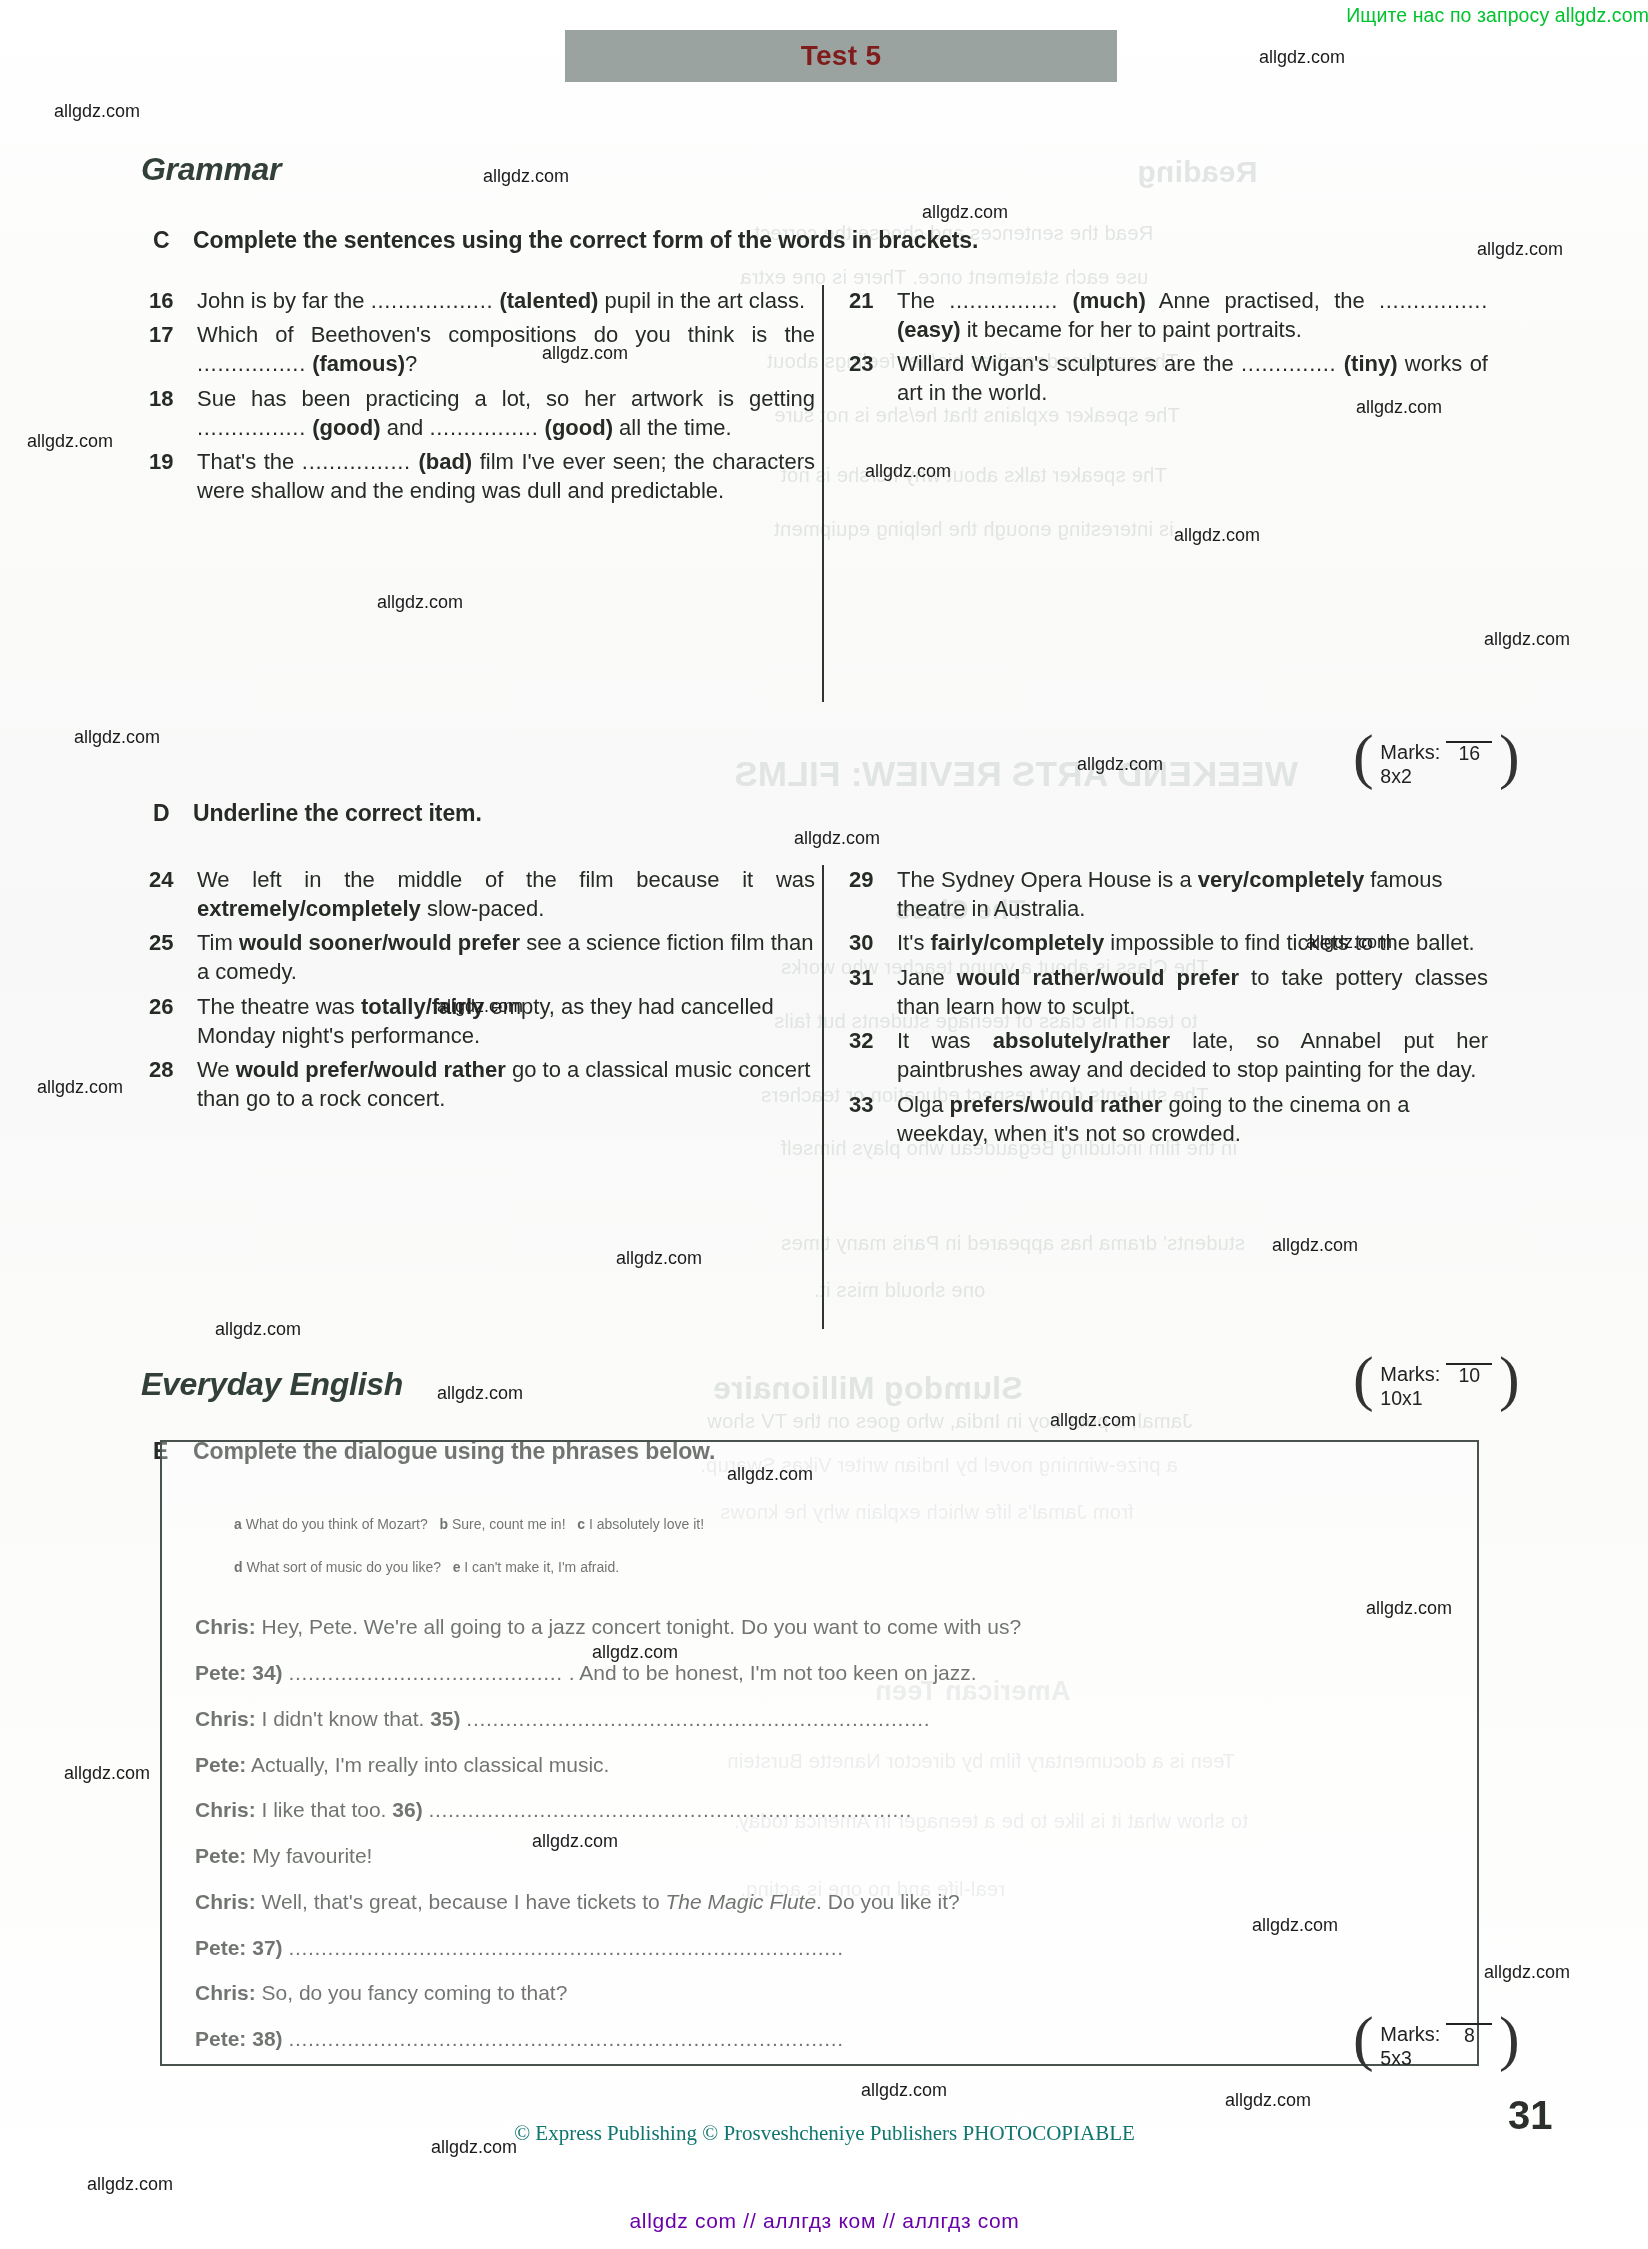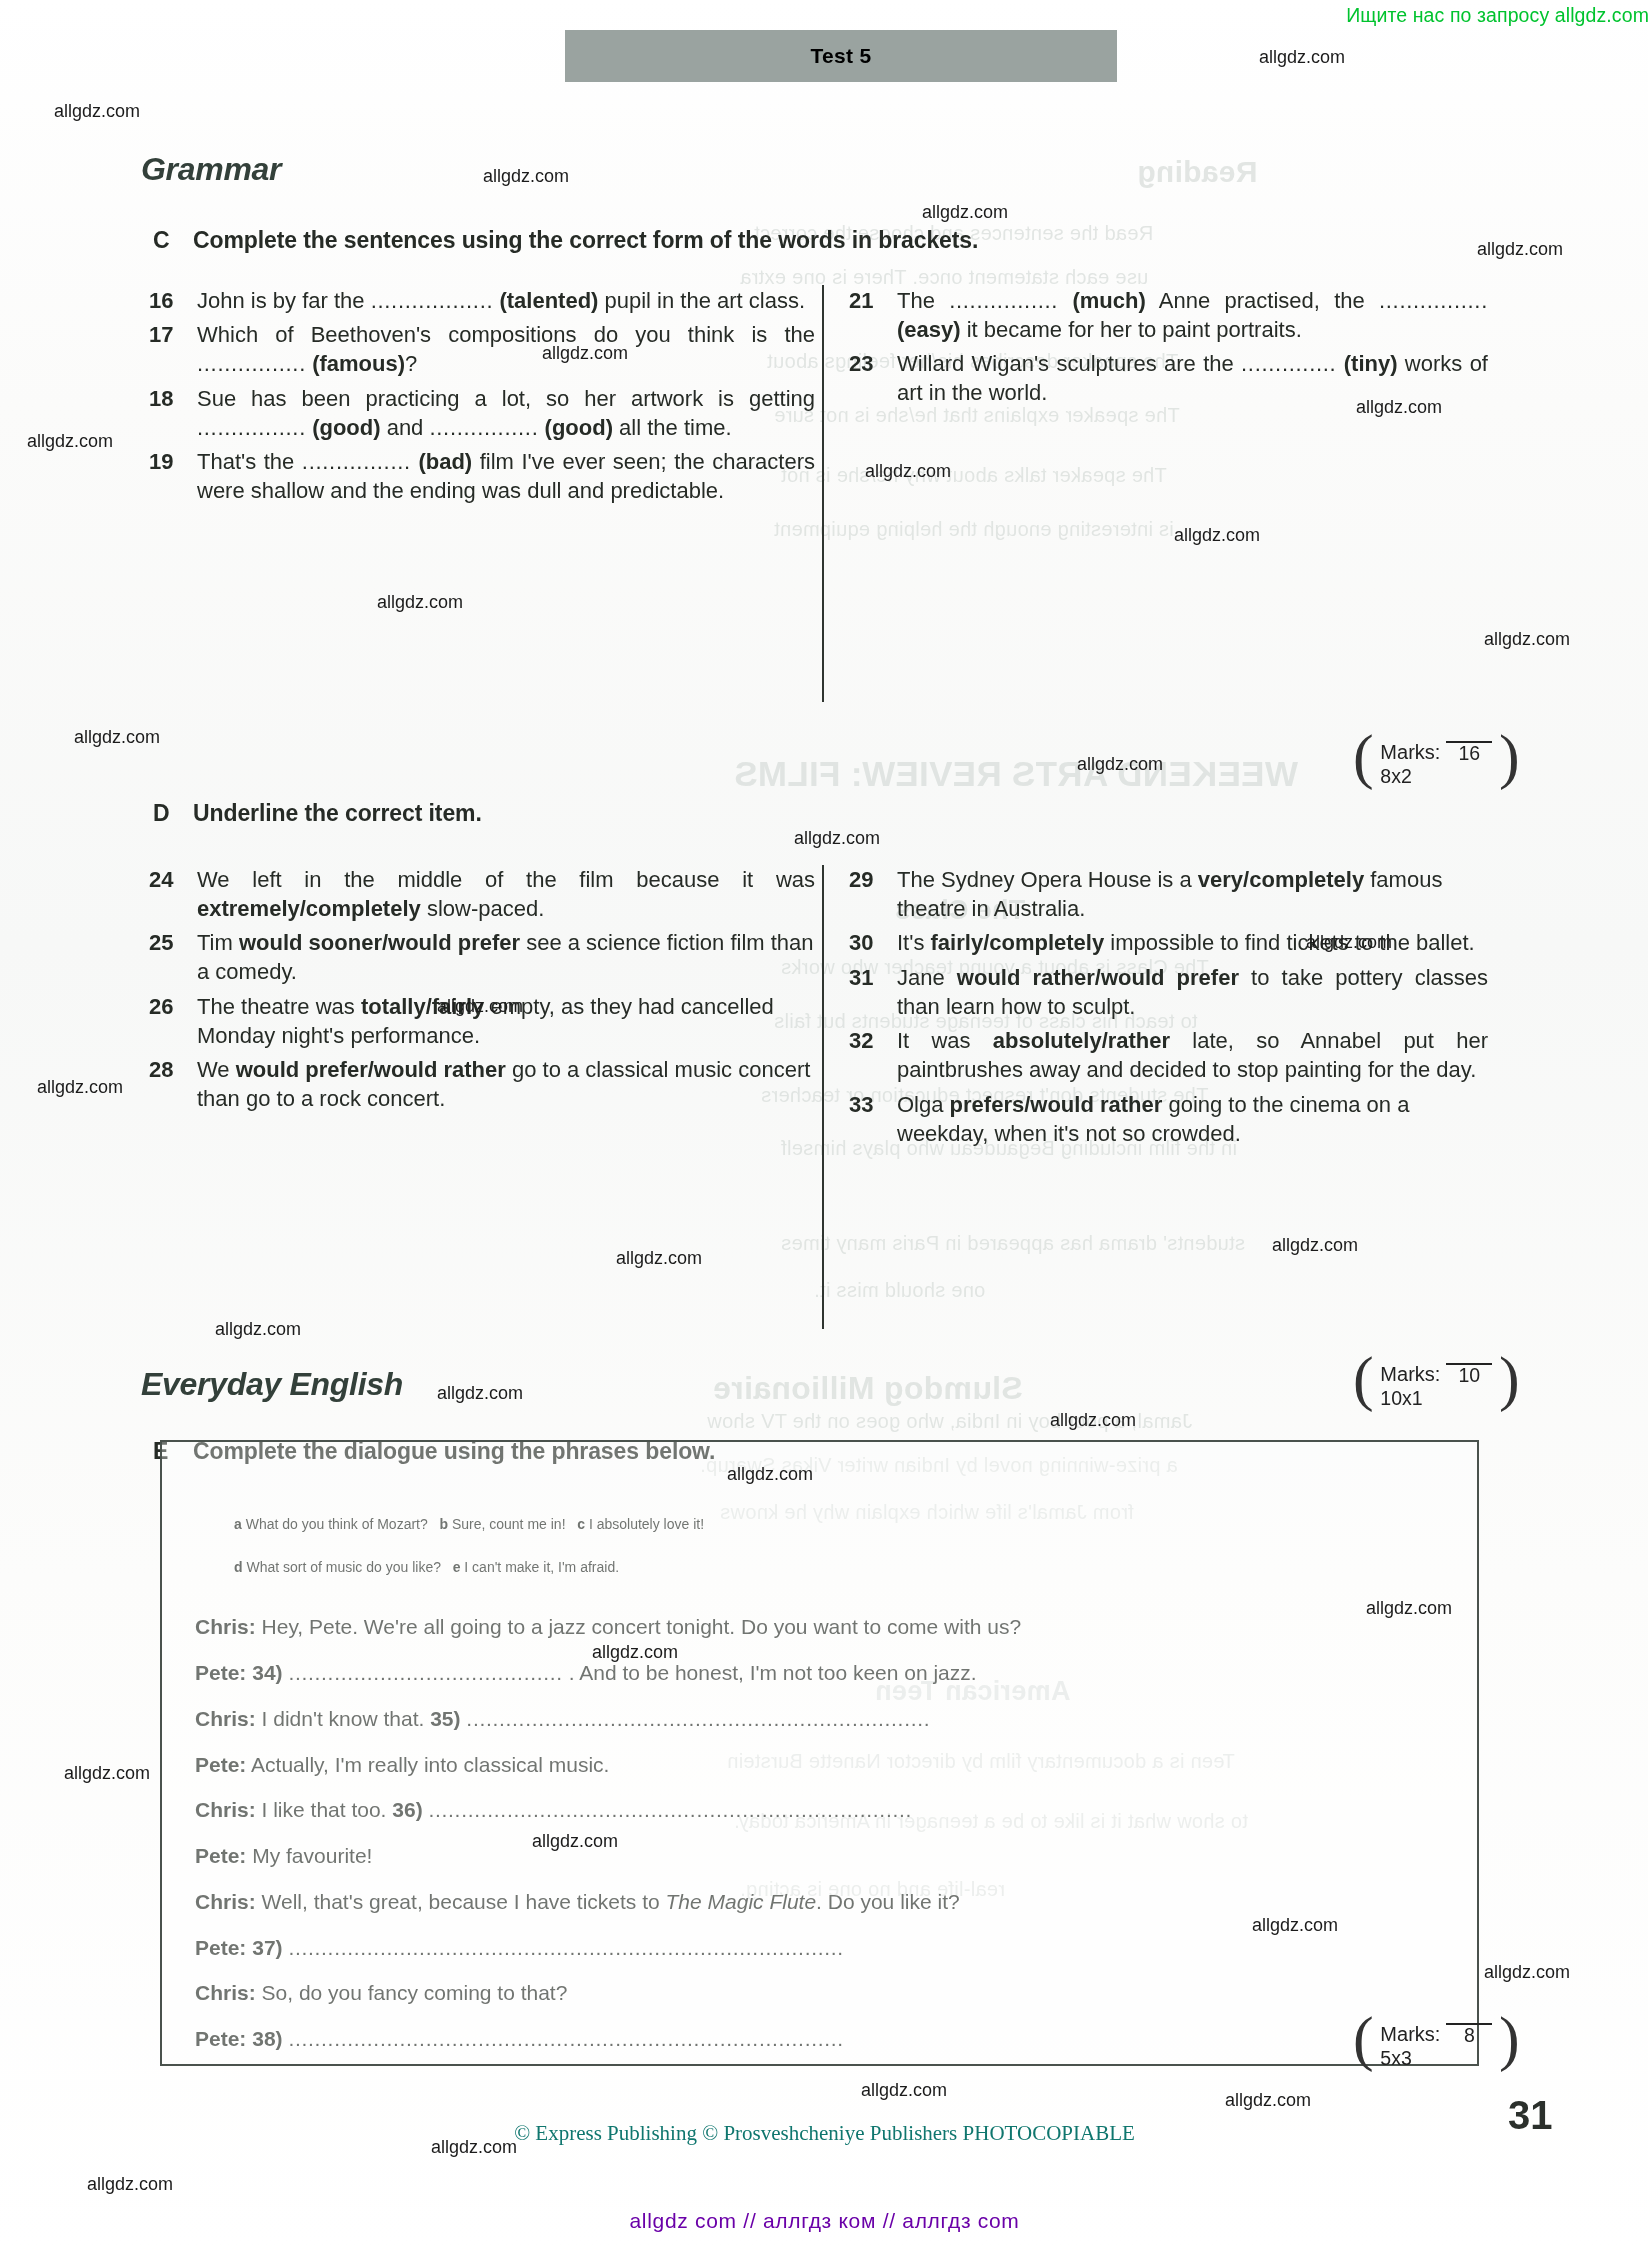--- a/index.html
+++ b/index.html
@@ -43,21 +43,21 @@
     text-align:center; color:#6a00a8; font-size:21px; letter-spacing:0.7px;
   }
 
   
   .test-banner {
     position:absolute; left:565px; top:30px; width:552px; height:52px;
     background:#9aa3a0; z-index:3;
   }
   .test-banner span {
     display:block; text-align:center; line-height:52px;
-    color:#000000; font-size:21px; font-weight:bold; letter-spacing:0.3px;
+    color:#7f1d1d; font-size:28px; font-weight:bold; letter-spacing:0.3px;
   }
 
   
   .sec-title {
     position:absolute; font-size:32px; font-weight:bold;
     color:#33403a; letter-spacing:-0.3px;font-style:italic;
   }
   .ex-head {
     position:absolute; display:flex; gap:24px; align-items:flex-start;
   }

